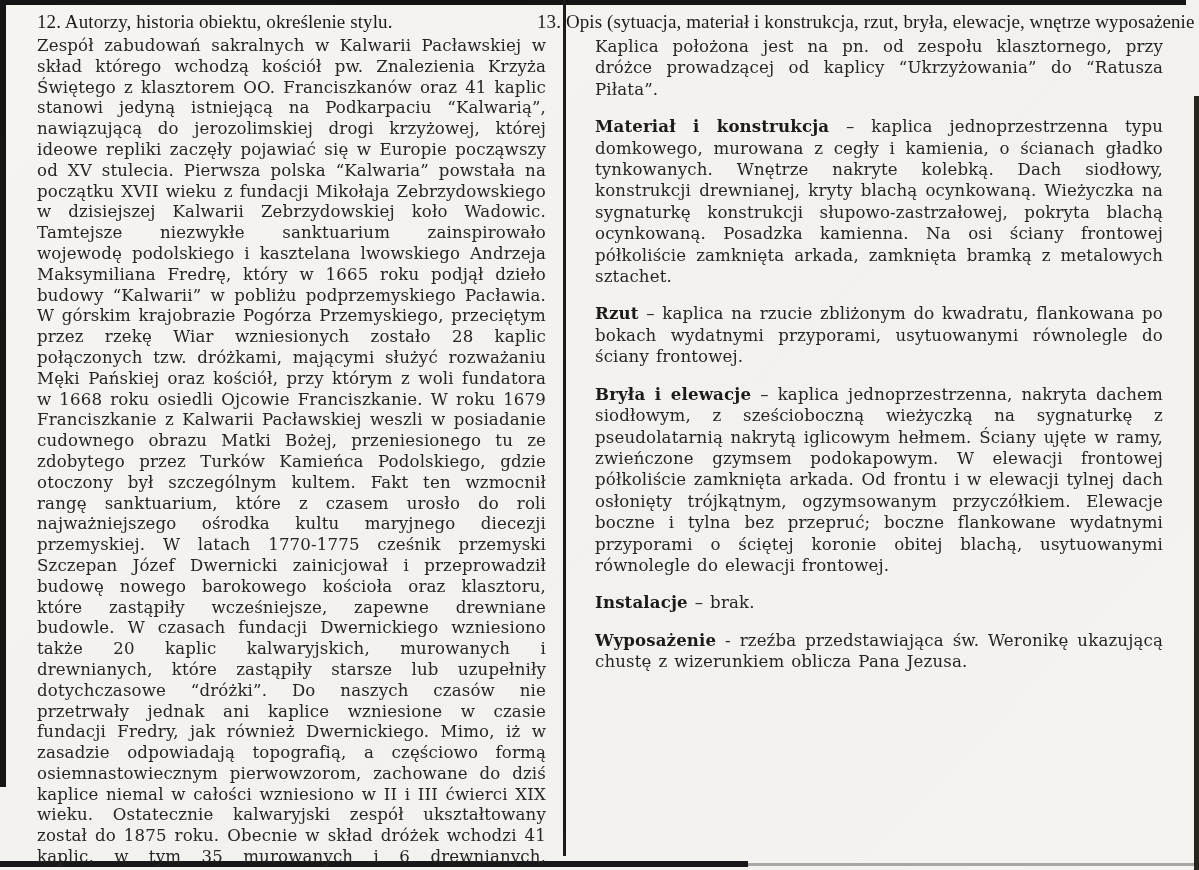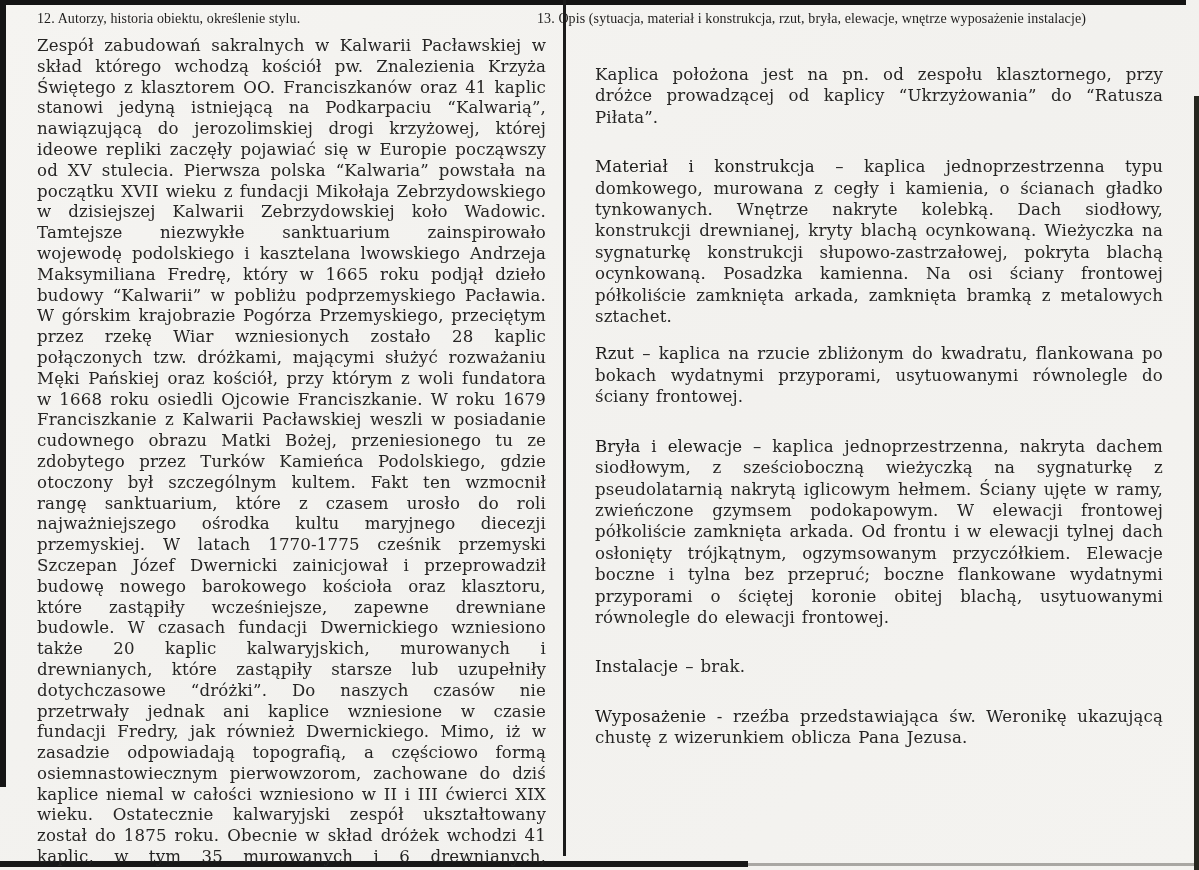--- a/index.html
+++ b/index.html
@@ -39,21 +39,21 @@
   }
   .column-divider {
     position: absolute; left: 563px; top: 0;
     width: 3px; height: 856px; background: #1b1b1b;
   }
   
   .section-header {
     position: absolute;
     top: 11px;
     font-family: "Liberation Serif", serif;
-    font-size: 14px;
+    font-size: 19px;
     letter-spacing: 0.1px;
     color: #1d1c1b;
     white-space: nowrap;
   }
   .header-left  { left: 37px; }
   .header-right { left: 537px; }
   
   .body-text {
     position: absolute;
     text-align: justify;
@@ -63,23 +63,23 @@
   }
   .left-body {
     left: 37px; top: 36px; width: 509px;
     line-height: 20.8px;
   }
   .right-body {
     left: 595px; top: 36px; width: 568px;
     line-height: 21.4px;
   }
   .left-body p, .right-body p { margin: 0; }
-  .right-body p { margin-bottom: 16px; margin-top: 28px; }
+  .right-body p { margin-bottom: 16px; }
   .right-body p.gap-lg { margin-top: 5px; }
-  b.par-label { font-weight: normal; color: #1c1b1a; }
+  b.par-label { font-weight: bold; color: #1c1b1a; }
 </style>
 </head>
 <body>
 
 <div class="page">
 
   <div class="edge-top"></div>
   <div class="edge-left"></div>
   <div class="edge-bottom"></div>
   <div class="edge-bottom-faint"></div>

